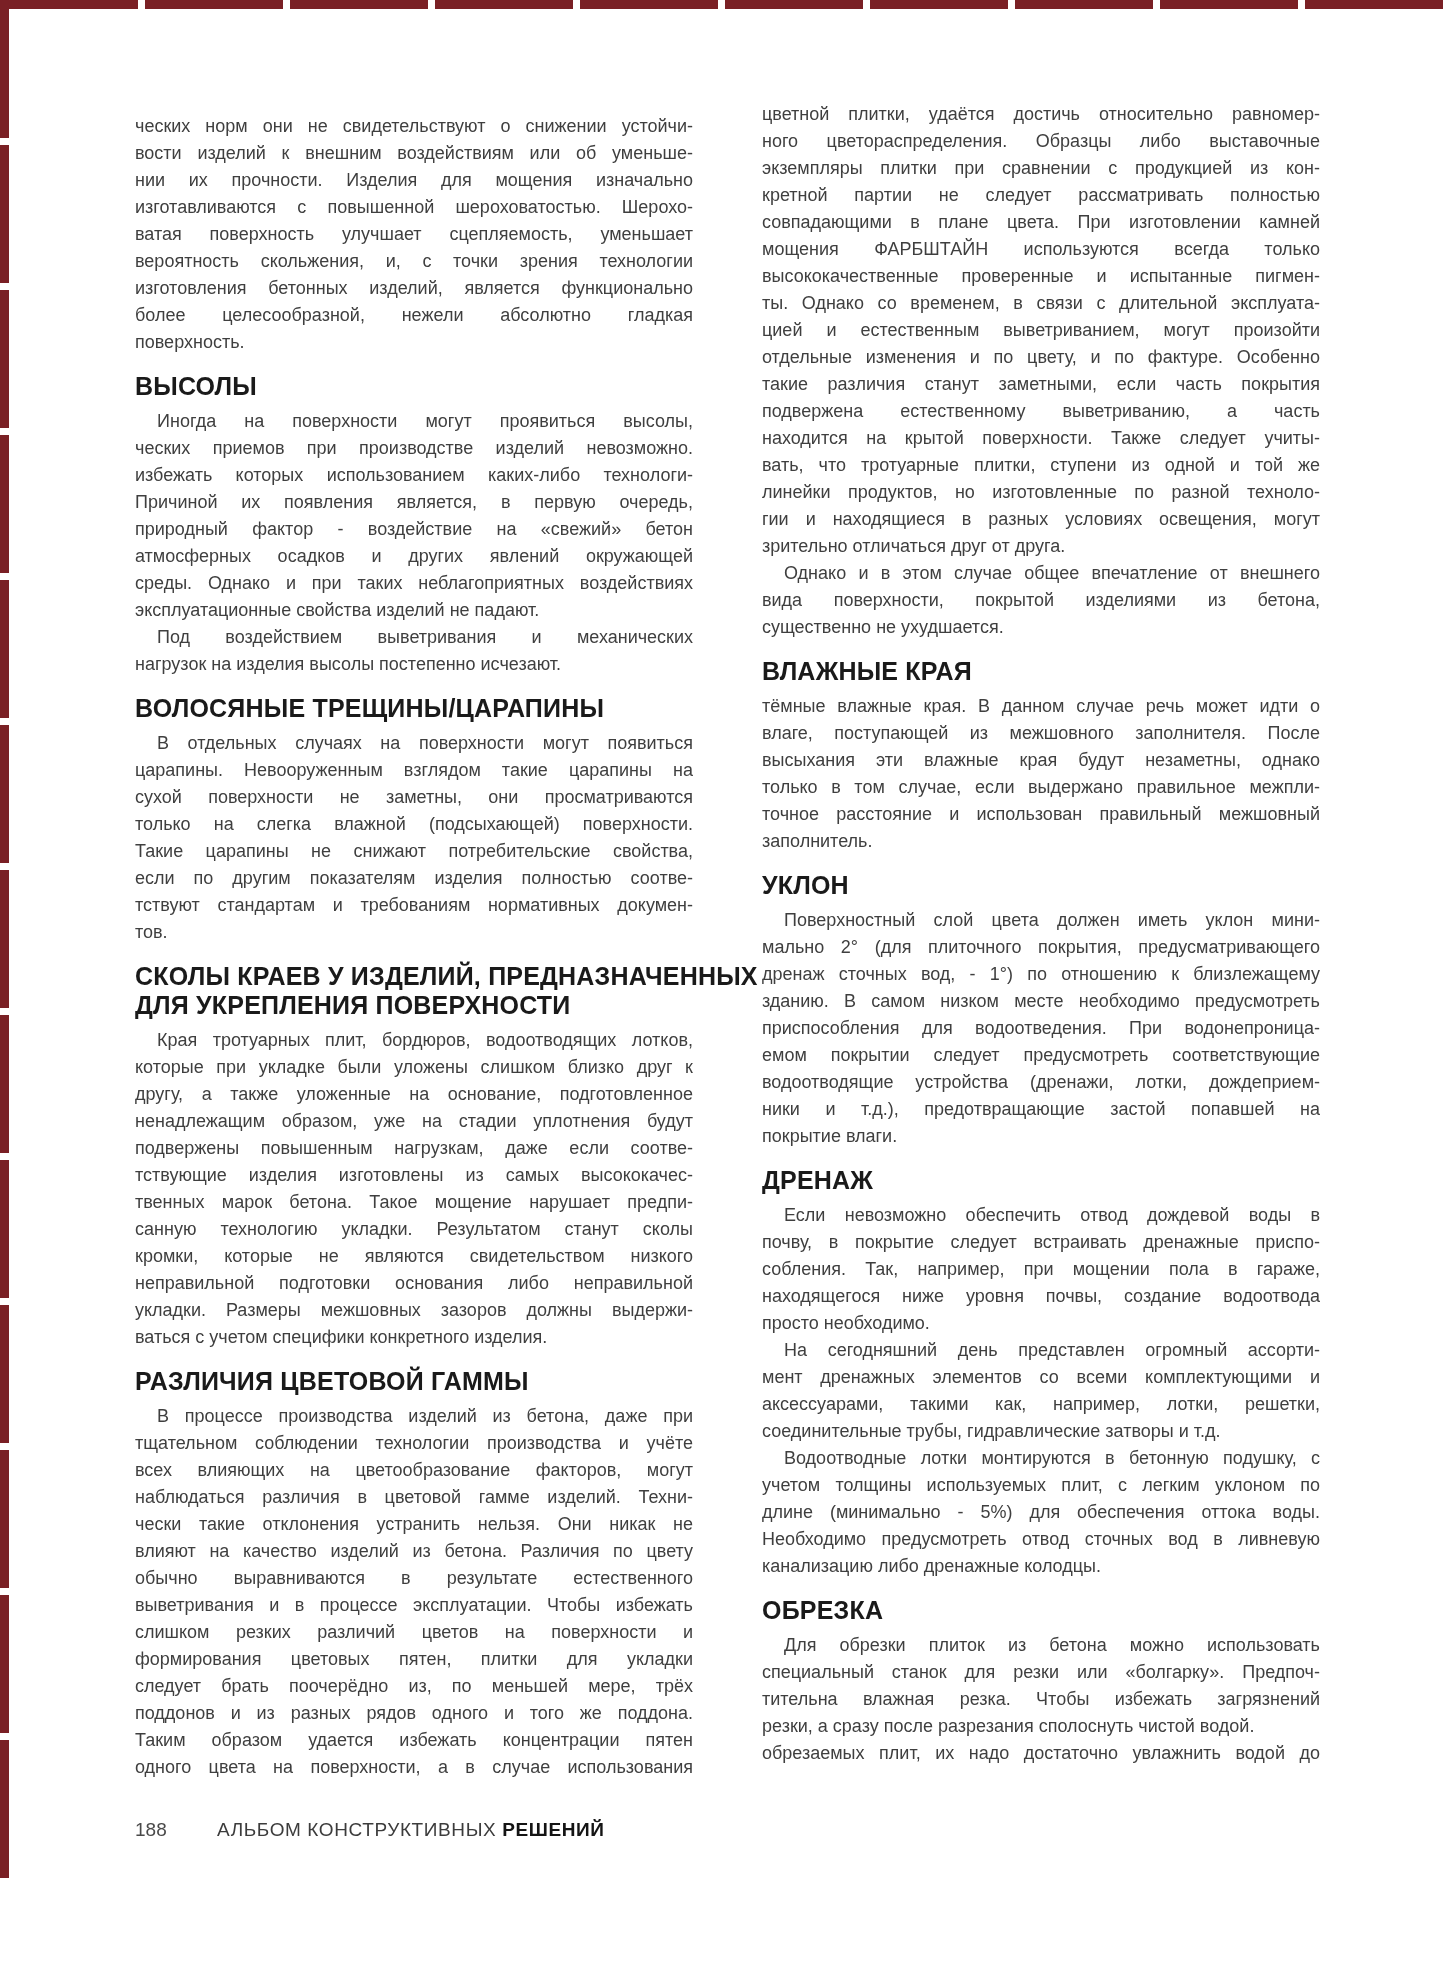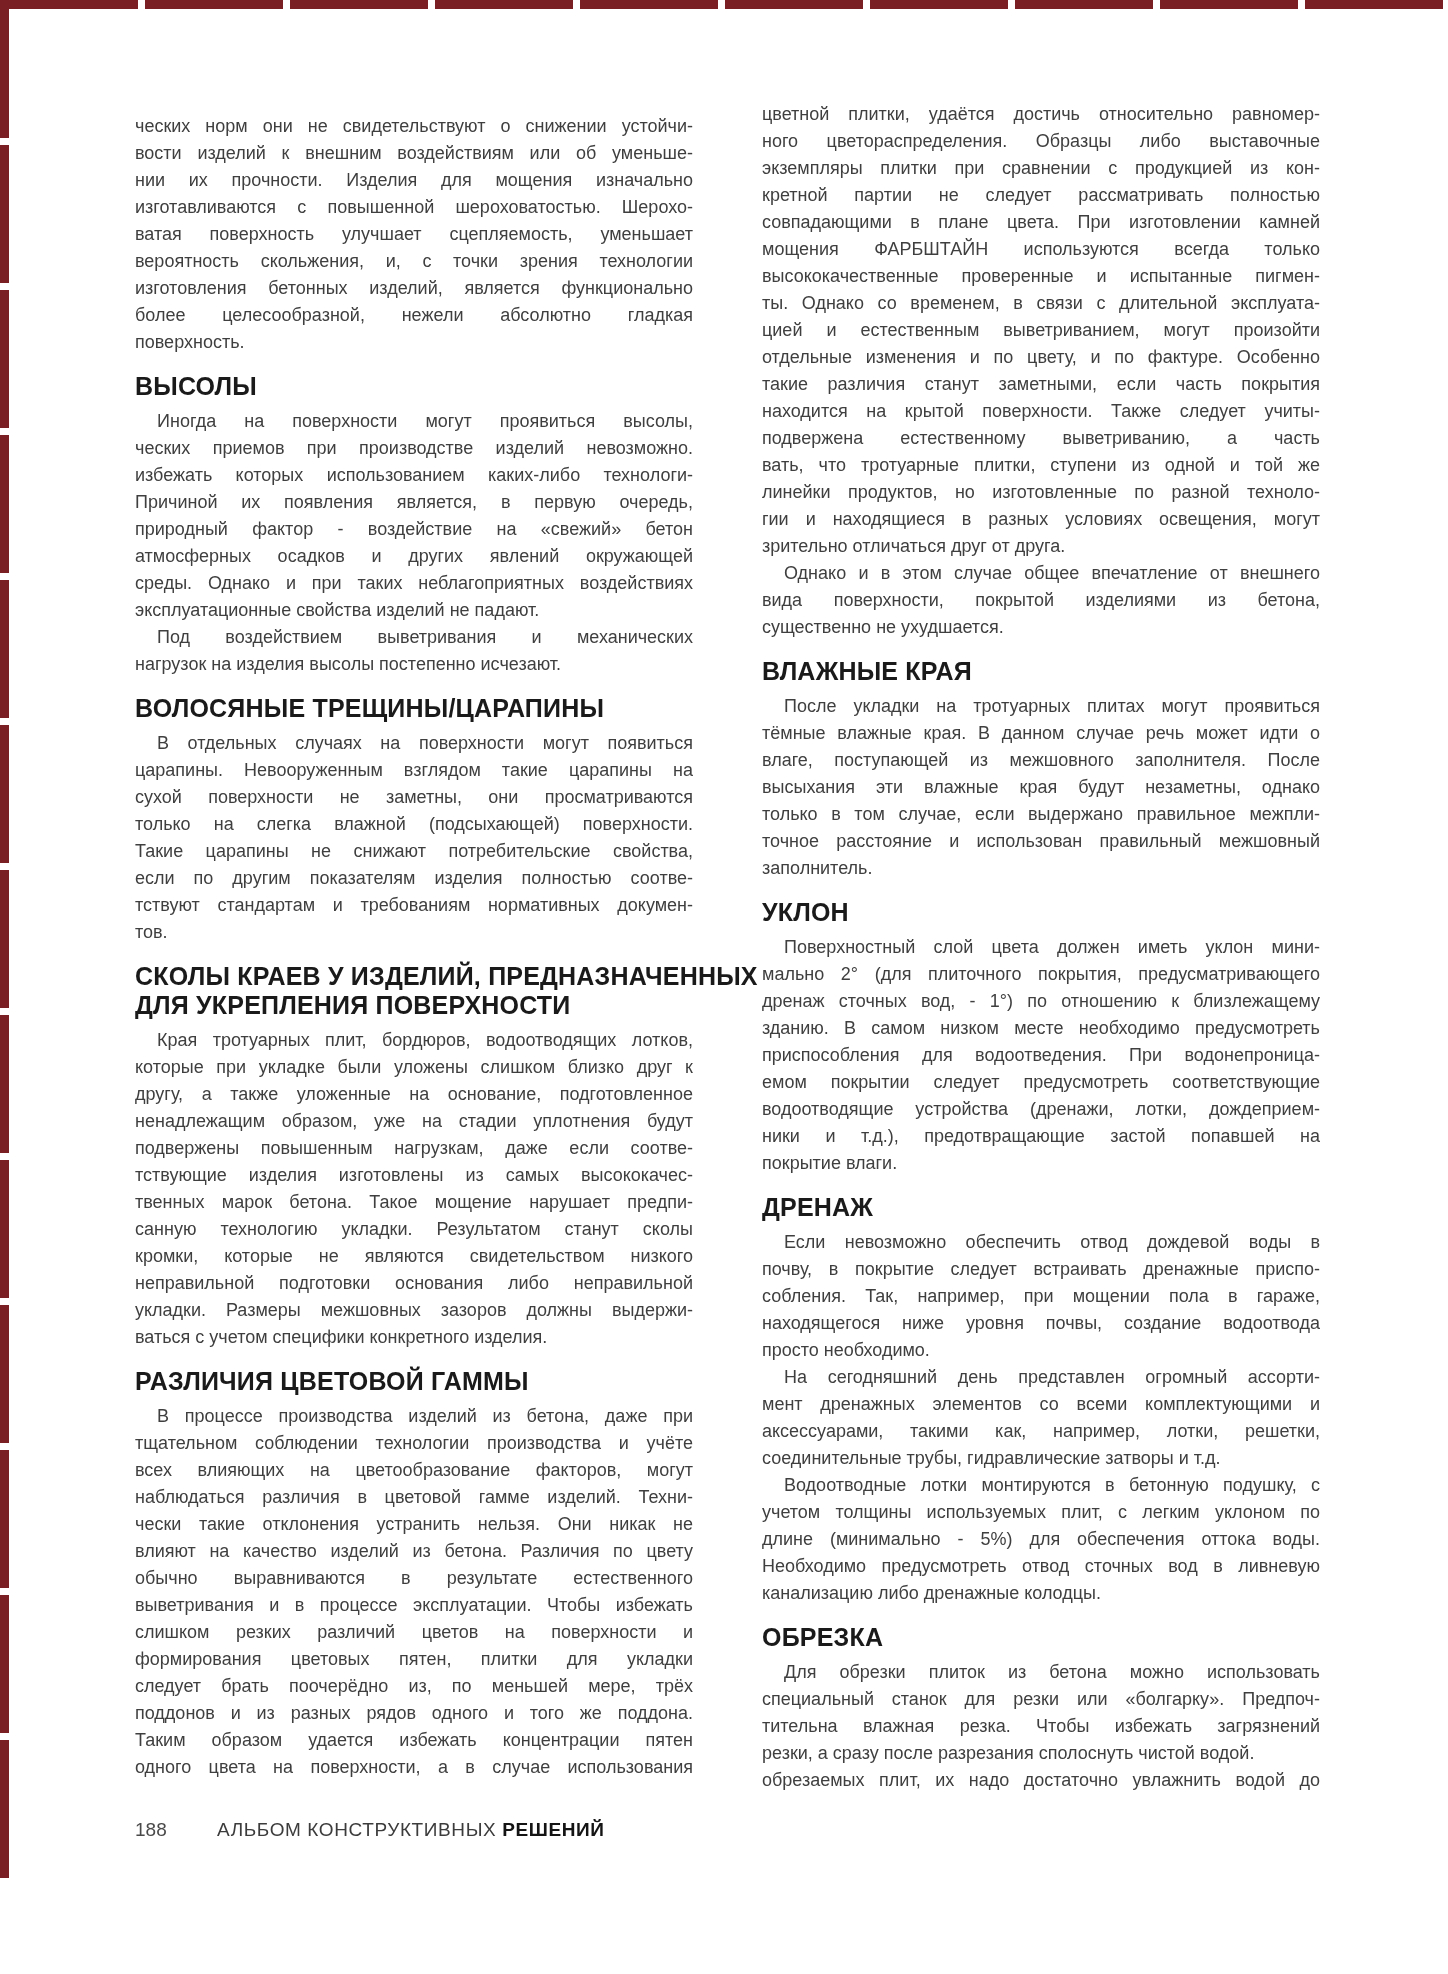--- a/index.html
+++ b/index.html
@@ -146,37 +146,36 @@
         <div class="line">ного цветораспределения. Образцы либо выставочные</div>
         <div class="line">экземпляры плитки при сравнении с продукцией из кон-</div>
         <div class="line">кретной партии не следует рассматривать полностью</div>
         <div class="line">совпадающими в плане цвета. При изготовлении камней</div>
         <div class="line">мощения ФАРБШТАЙН используются всегда только</div>
         <div class="line">высококачественные проверенные и испытанные пигмен-</div>
         <div class="line">ты. Однако со временем, в связи с длительной эксплуата-</div>
         <div class="line">цией и естественным выветриванием, могут произойти</div>
         <div class="line">отдельные изменения и по цвету, и по фактуре. Особенно</div>
         <div class="line">такие различия станут заметными, если часть покрытия</div>
+        <div class="line">подвержена естественному выветриванию, а часть</div>
         <div class="line">находится на крытой поверхности. Также следует учиты-</div>
-        <div class="line">подвержена естественному выветриванию, а часть</div>
         <div class="line">вать, что тротуарные плитки, ступени из одной и той же</div>
         <div class="line">линейки продуктов, но изготовленные по разной техноло-</div>
         <div class="line">гии и находящиеся в разных условиях освещения, могут</div>
         <div class="line lastline">зрительно отличаться друг от друга.</div>
       </div>
       <div class="para">
         <div class="line indent">Однако и в этом случае общее впечатление от внешнего</div>
         <div class="line">вида поверхности, покрытой изделиями из бетона,</div>
         <div class="line lastline">существенно не ухудшается.</div>
       </div>
       <div class="heading">
         <div class="hline">ВЛАЖНЫЕ КРАЯ</div>
       </div>
       <div class="para">
-        <div class="line indent">После укладки на тротуарных плитах могут проявиться</div>
         <div class="line">тёмные влажные края. В данном случае речь может идти о</div>
         <div class="line">влаге, поступающей из межшовного заполнителя. После</div>
         <div class="line">высыхания эти влажные края будут незаметны, однако</div>
         <div class="line">только в том случае, если выдержано правильное межпли-</div>
         <div class="line">точное расстояние и использован правильный межшовный</div>
         <div class="line lastline">заполнитель.</div>
       </div>
       <div class="heading">
         <div class="hline">УКЛОН</div>
       </div>

